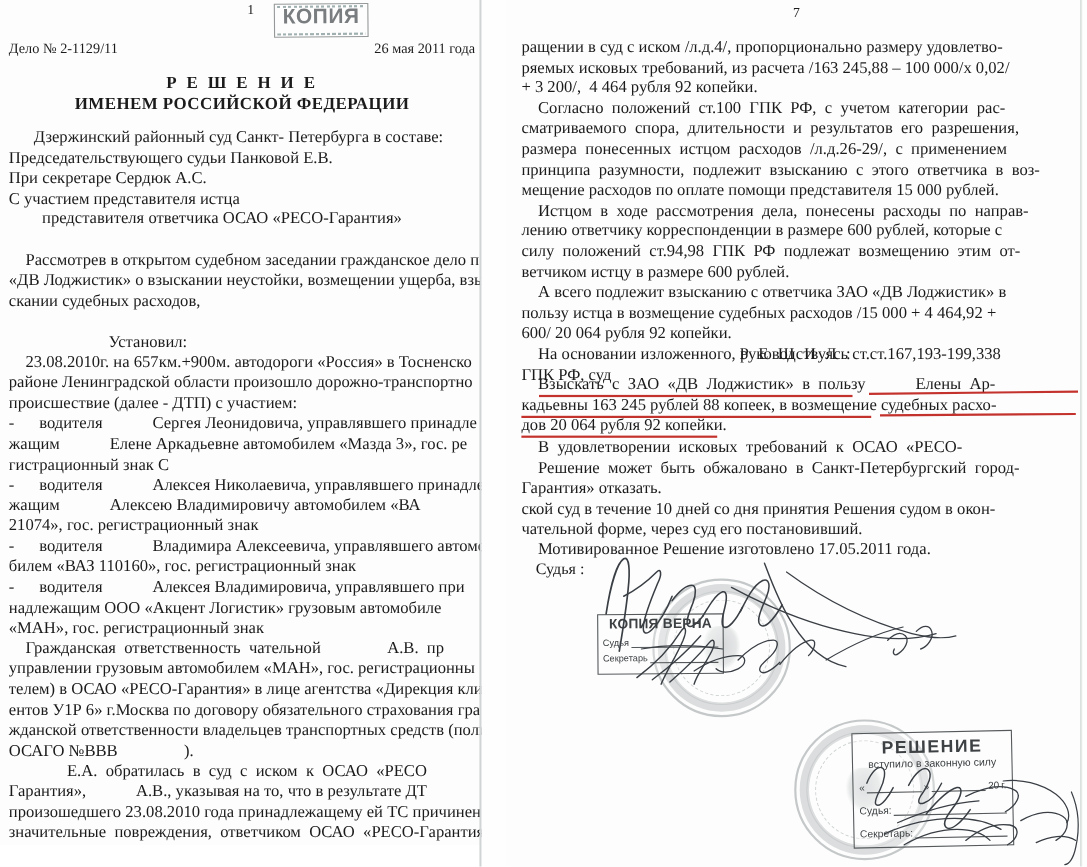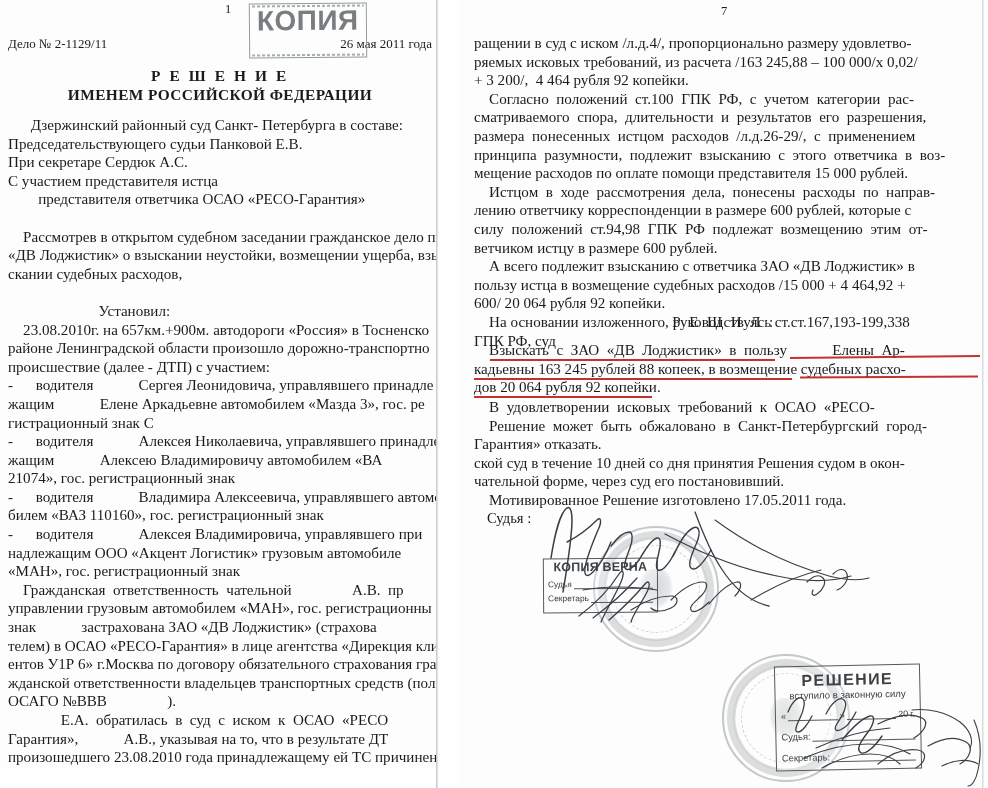--- a/index.html
+++ b/index.html
@@ -56,23 +56,23 @@
     text-align:center;font-size:15.4px;line-height:19px;
     letter-spacing:0.4px;
     font-weight:bold;
   }
   .title .wide{letter-spacing:2.6px;}
 
   
   .kopiya{
     position:absolute;left:249px;top:3px;
     border:1.6px solid #8d9091;
-    padding:1px 7px 20px 7px;
+    padding:1px 7px 6px 7px;
     font-family:"Liberation Sans",sans-serif;
-    font-weight:bold;font-size:28px;letter-spacing:0.5px;
+    font-weight:bold;font-size:19px;letter-spacing:0.5px;
     color:#6f7375;
     transform:rotate(-0.5deg);
     opacity:.92;
   }
   .kopiya::before,.kopiya::after{
     content:"";position:absolute;left:2px;right:2px;height:2px;
     background:repeating-linear-gradient(to right,#9aa 0 3px,transparent 3px 5px);
   }
   .kopiya::before{top:1px;}
   .kopiya::after{bottom:1px;}
@@ -197,21 +197,20 @@
           <div class="ln">-      водителя            Алексея Николаевича, управлявшего принадле</div>
           <div class="ln">жащим            Алексею Владимировичу автомобилем «ВА</div>
           <div class="ln">21074», гос. регистрационный знак</div>
           <div class="ln">-      водителя            Владимира Алексеевича, управлявшего автомо</div>
           <div class="ln">билем «ВАЗ 110160», гос. регистрационный знак</div>
           <div class="ln">-      водителя            Алексея Владимировича, управлявшего при</div>
           <div class="ln">надлежащим ООО «Акцент Логистик» грузовым автомобиле</div>
           <div class="ln">«МАН», гос. регистрационный знак</div>
           <div class="ln">    Гражданская  ответственность  чательной                А.В.  пр</div>
           <div class="ln">управлении грузовым автомобилем «МАН», гос. регистрационны</div>
-          <div class="ln">знак            застрахована ЗАО «ДВ Лоджистик» (страхова</div>
           <div class="ln">телем) в ОСАО «РЕСО-Гарантия» в лице агентства «Дирекция кли</div>
           <div class="ln">ентов У1Р 6» г.Москва по договору обязательного страхования гра</div>
           <div class="ln">жданской ответственности владельцев транспортных средств (поли</div>
           <div class="ln">ОСАГО №ВВВ                ).</div>
           <div class="ln">              Е.А.  обратилась  в  суд  с  иском  к  ОСАО  «РЕСО</div>
           <div class="ln">Гарантия»,            А.В., указывая на то, что в результате ДТ</div>
           <div class="ln">произошедшего 23.08.2010 года принадлежащему ей ТС причинен</div>
           <div class="ln">значительные  повреждения,  ответчиком  ОСАО  «РЕСО-Гарантия»</div>
         </div>
     </div>

